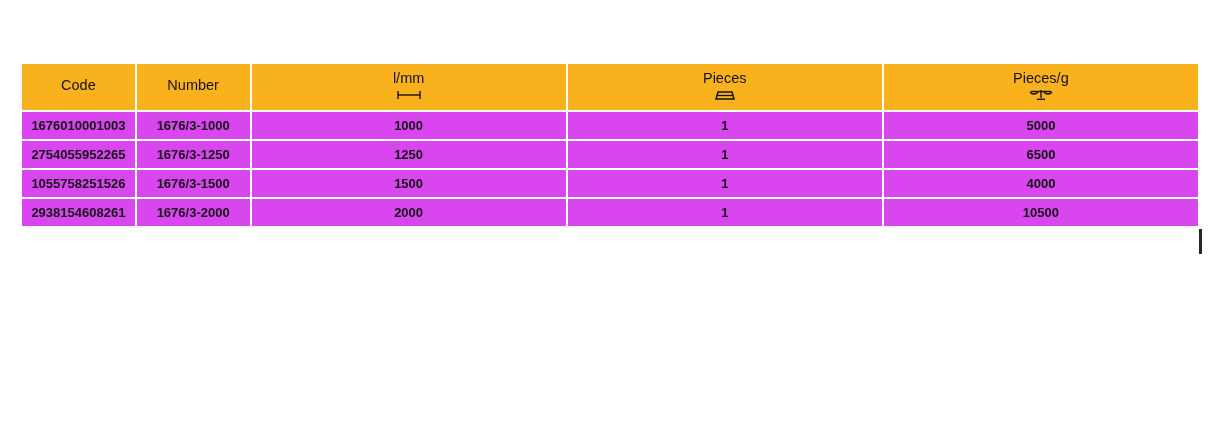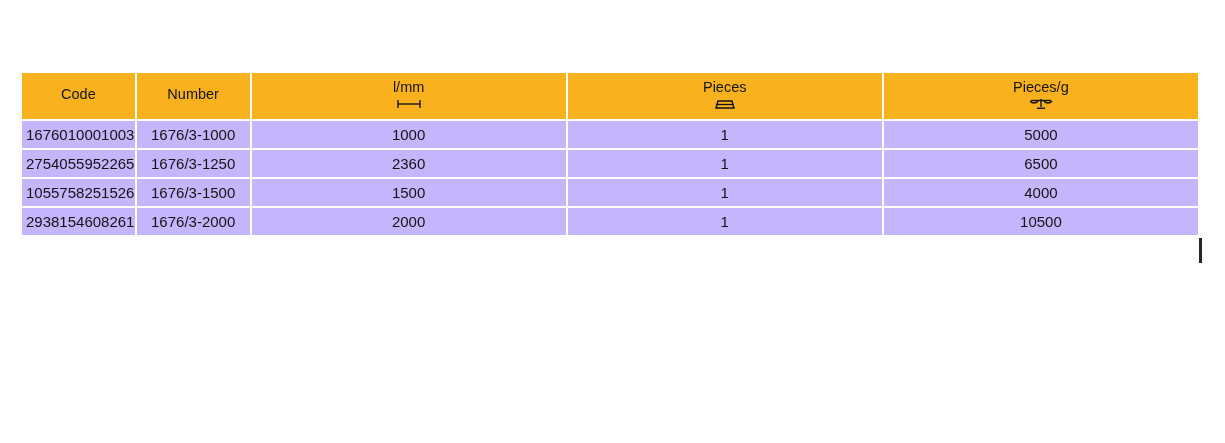--- a/index.html
+++ b/index.html
@@ -12,21 +12,20 @@
   }
   body {
     font-family: "Liberation Sans", sans-serif;
     color: #1a1a1a;
   }
   .page {
     position: relative;
     width: 1225px;
     height: 314px;
     background: #ffffff;
-    margin-top: 9px;
   }
   .product-table {
     position: absolute;
     left: 20px;
     top: 62px;
     width: 1180px;
     border-collapse: separate;
     border-spacing: 2px 2px;
     table-layout: fixed;
   }
@@ -35,27 +34,28 @@
     color: #141414;
     font-weight: normal;
     font-size: 14.5px;
     text-align: center;
     vertical-align: middle;
     height: 40px;
     padding: 2px 4px 4px 4px;
     line-height: 1.05;
   }
   .product-table td {
-    background: #c4b5fd;
+    background: #d946ef;
     color: #141414;
-    font-size: 15px;
+    font-size: 13px;
     text-align: center;
     height: 23px;
     padding: 2px 4px;
     white-space: nowrap;
+    font-weight: bold;
   }
   .col-code    { width: 112px; }
   .col-number  { width: 112px; }
   .col-length  { width: 312px; }
   .col-pieces  { width: 312px; }
   .col-weight  { width: 312px; }
 
   .hdr-stack {
     display: flex;
     flex-direction: column;
@@ -148,21 +148,21 @@
       <tr>
         <td>1676010001003</td>
         <td>1676/3-1000</td>
         <td>1000</td>
         <td>1</td>
         <td>5000</td>
       </tr>
       <tr>
         <td>2754055952265</td>
         <td>1676/3-1250</td>
-        <td>2360</td>
+        <td>1250</td>
         <td>1</td>
         <td>6500</td>
       </tr>
       <tr>
         <td>1055758251526</td>
         <td>1676/3-1500</td>
         <td>1500</td>
         <td>1</td>
         <td>4000</td>
       </tr>

